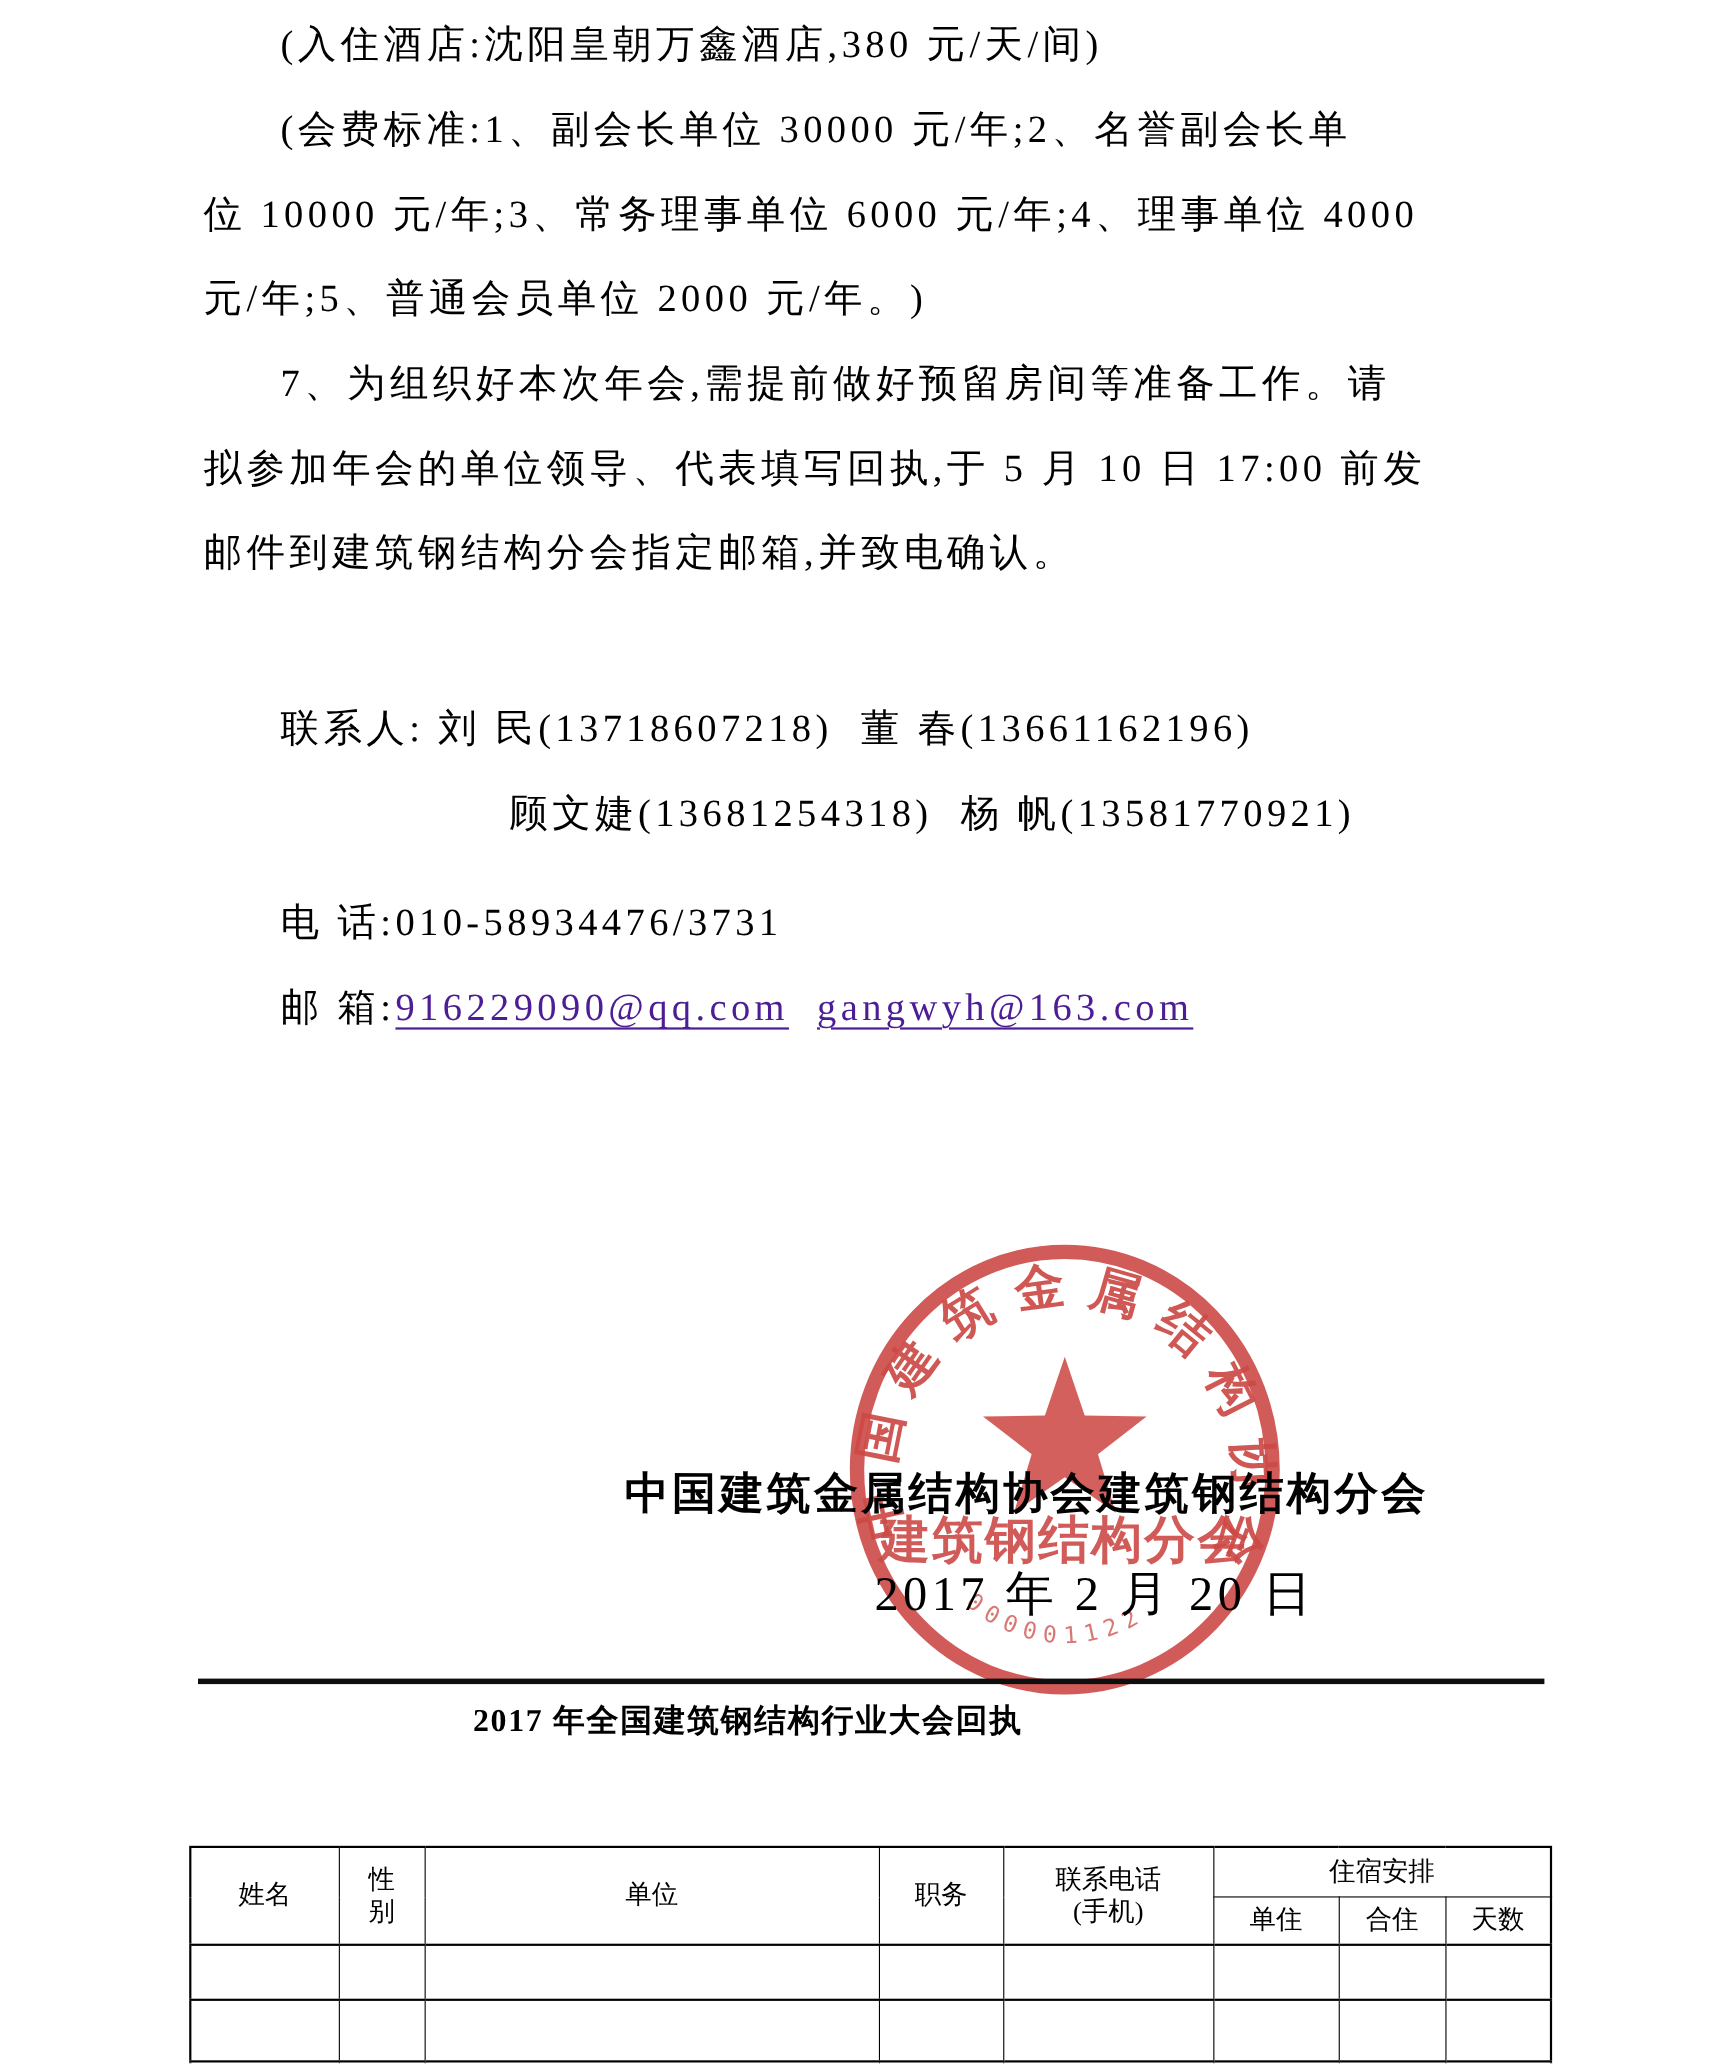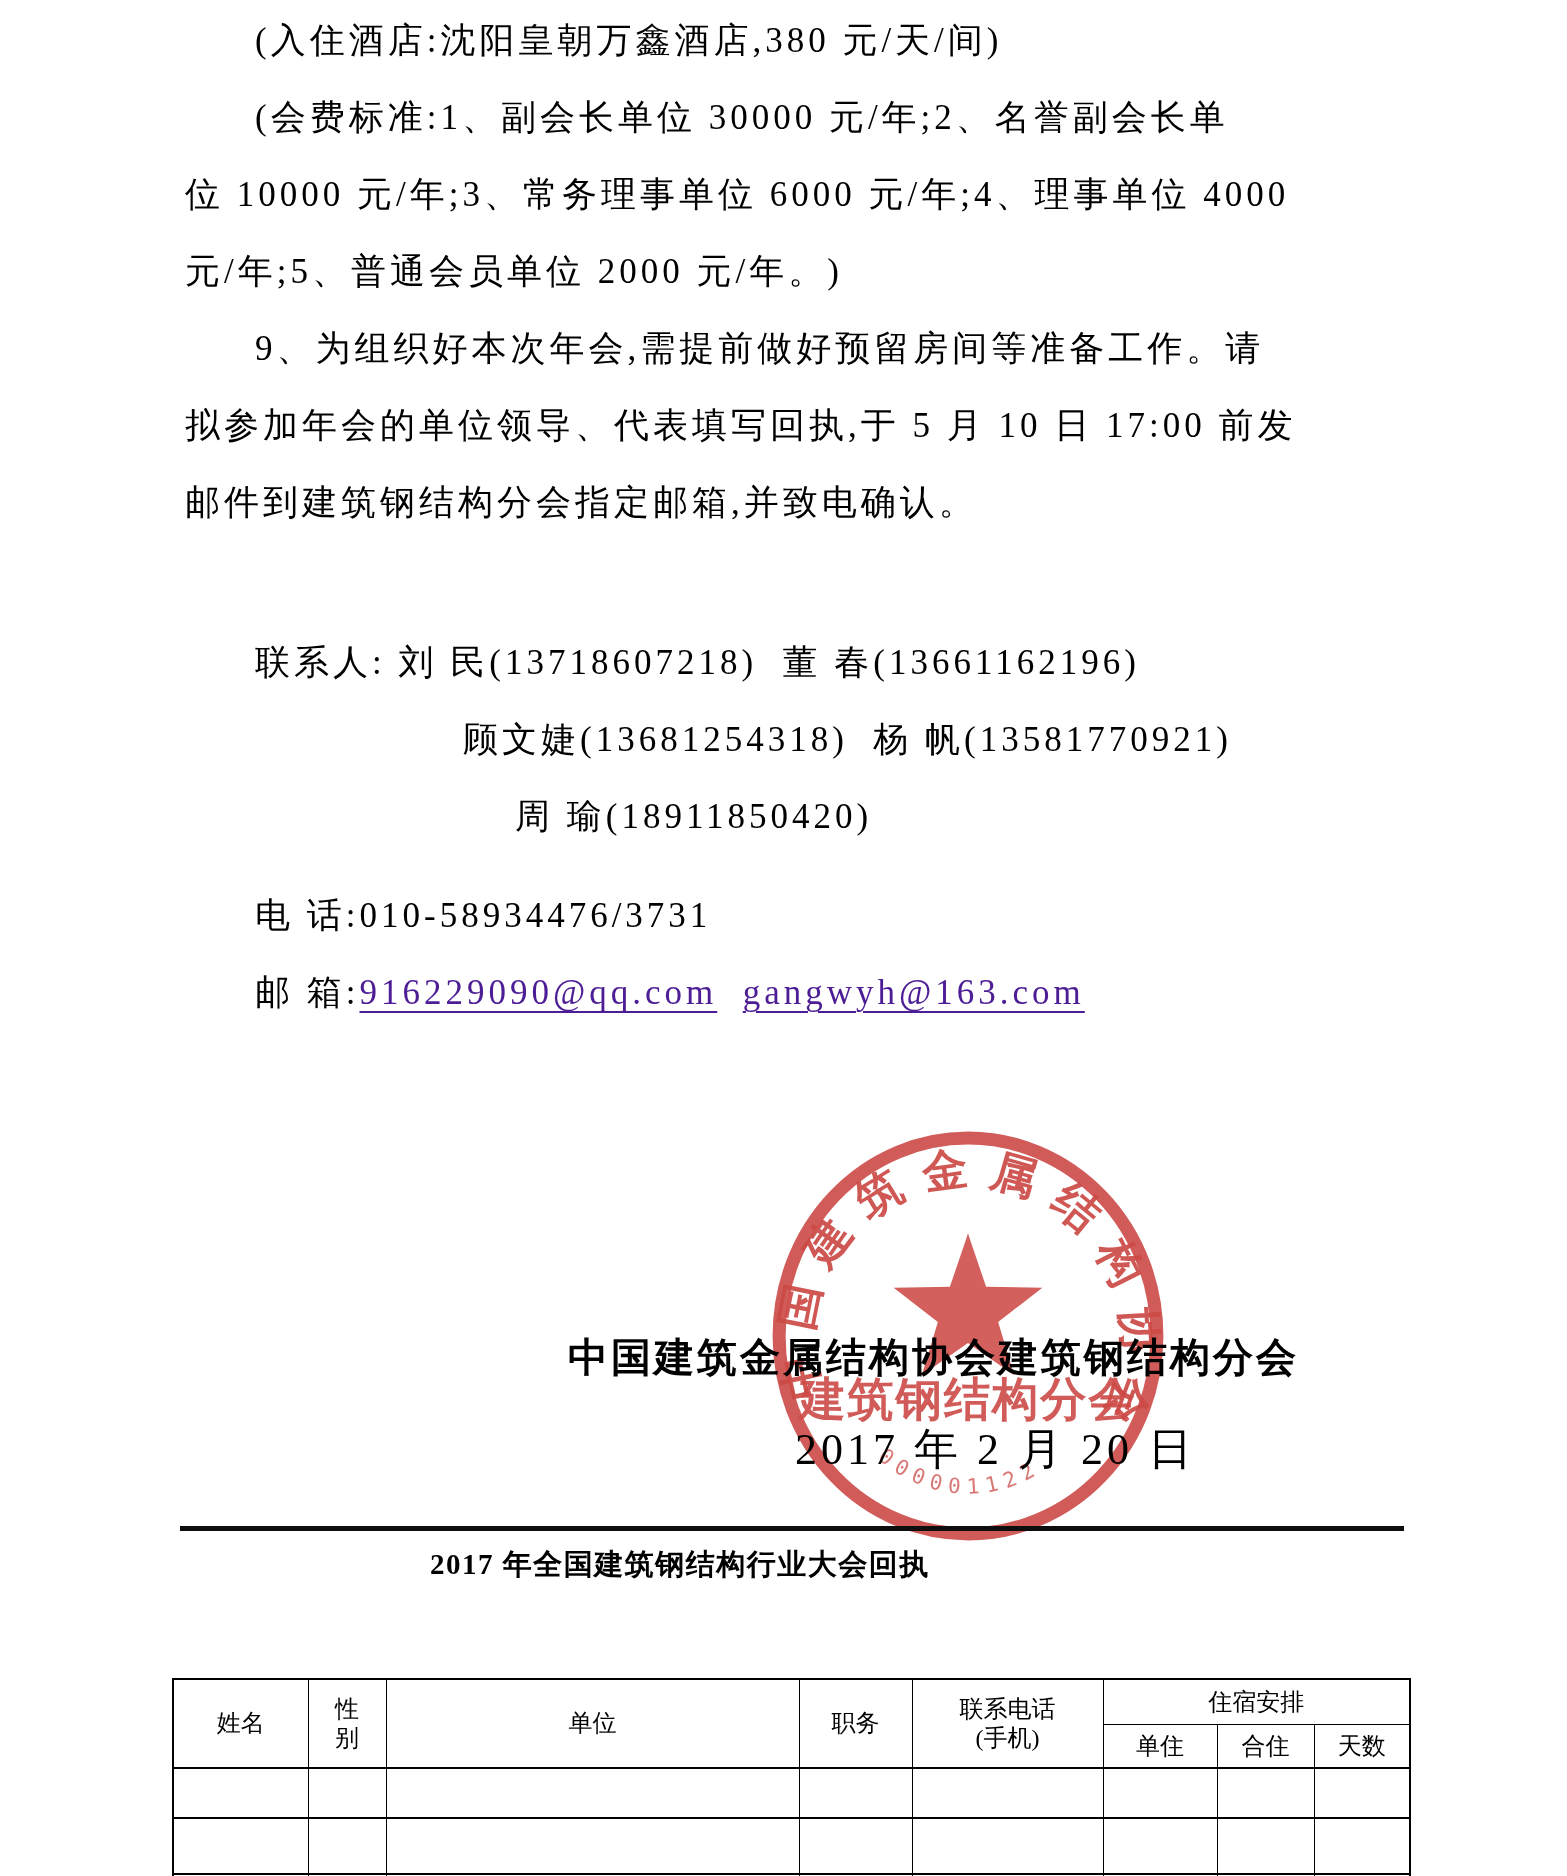--- a/index.html
+++ b/index.html
@@ -81,26 +81,25 @@
 </head>
 <body>
 
 <div class="page">
 
   <div class="doc">
     <div class="line indent">(入住酒店:沈阳皇朝万鑫酒店,380 元/天/间)</div>
     <div class="line indent">(会费标准:1、副会长单位 30000 元/年;2、名誉副会长单</div>
     <div class="line">位 10000 元/年;3、常务理事单位 6000 元/年;4、理事单位 4000</div>
     <div class="line">元/年;5、普通会员单位 2000 元/年。)</div>
-    <div class="line indent">9、为组织好本次年会,需提前做好预留房间等准备工作。请</div>
+    <div class="line indent">7、为组织好本次年会,需提前做好预留房间等准备工作。请</div>
     <div class="line">拟参加年会的单位领导、代表填写回执,于 5 月 10 日 17:00 前发</div>
     <div class="line">邮件到建筑钢结构分会指定邮箱,并致电确认。</div>
     <div class="line indent gap-lg">联系人: 刘 民(13718607218)  董 春(13661162196)</div>
     <div class="line indent2">顾文婕(13681254318)  杨 帆(13581770921)</div>
-    <div class="line indent3">周 瑜(18911850420)</div>
     <div class="line indent gap-sm">电 话:010-58934476/3731</div>
     <div class="line indent email-line"><span>邮 箱:</span><a href="#">916229090@qq.com</a><span>  </span><a href="#">gangwyh@163.com</a></div>
   </div>
 
   <div class="sig-org">中国建筑金属结构协会建筑钢结构分会</div>
   <div class="sig-date">2017 年 2 月 20 日</div>
 
   <svg class="stamp" viewBox="0 0 410 418" xmlns="http://www.w3.org/2000/svg">
     <defs>
       <path id="arcTop" d="M 63,275 A 155,155 0 1 1 347,275" fill="none"></path>

